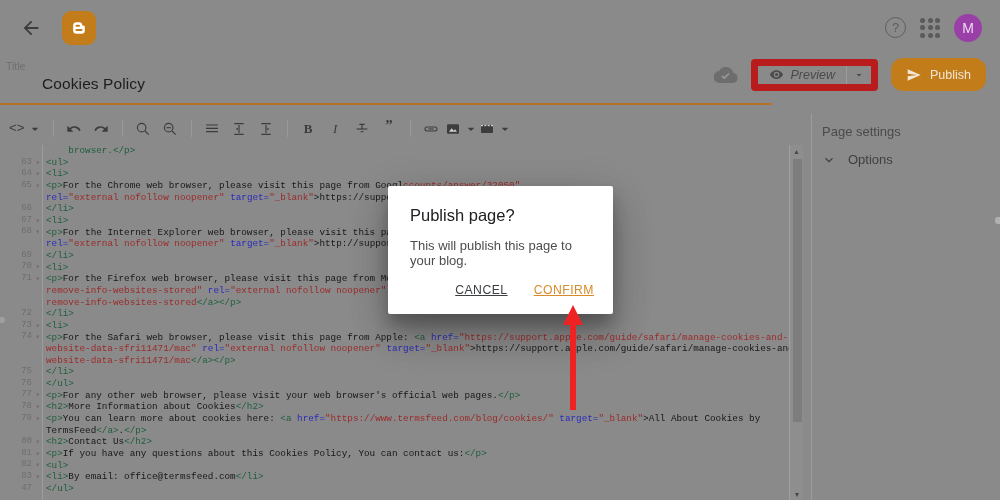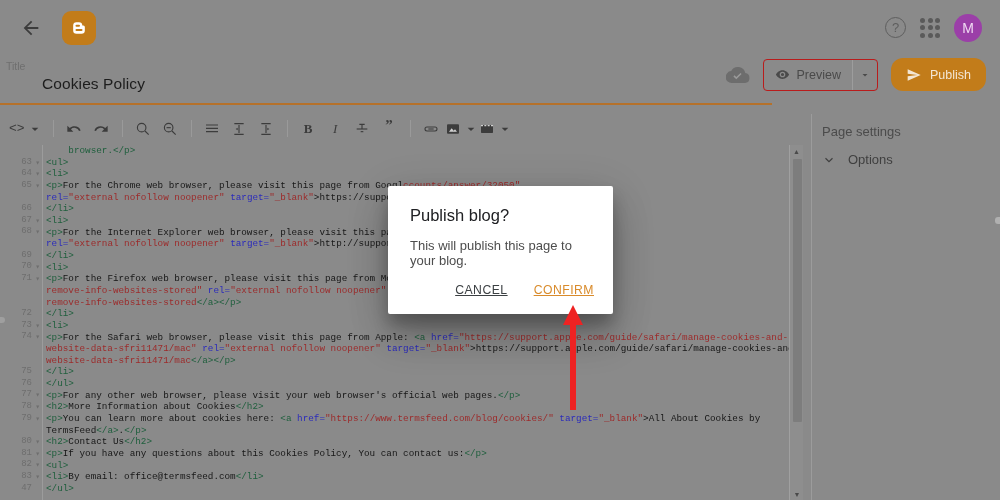--- a/index.html
+++ b/index.html
@@ -62,21 +62,21 @@
     background:#b5712a;
   }
 
   .action-zone {
     position:absolute; right:14px; top:58px; display:flex;
     align-items:center; gap:13px;
   }
   .cloud-icon { width:24px; height:24px; }
   .preview-group {
     display:flex; align-items:stretch; height:32px;
-    border:1px solid #b91c1c; border-radius:4px; overflow:hidden;
+    border:7px solid #b91c1c; border-radius:4px; overflow:hidden;font-style:italic;
   }
   .preview-main {
     display:flex; align-items:center; gap:7px; padding:0 11px;
     font-size:12.5px; color:#4a4a4a; cursor:pointer;
   }
   .preview-main svg { width:15px; height:15px; }
   .preview-caret {
     width:25px; display:flex; align-items:center; justify-content:center;
     border-left:1px solid #9d9d9d; cursor:pointer;
   }
@@ -406,21 +406,21 @@
         <path d="M6 9l6 6 6-6" fill="none" stroke="#3f3f3f" stroke-width="2"></path>
         </svg>
       <span>Options</span>
     </div>
   </div>
 
   <div class="edge-tick-r"></div>
 </div>
 
 <div class="dialog">
-  <div class="dialog-title">Publish blog?</div>
+  <div class="dialog-title">Publish page?</div>
   <div class="dialog-body">This will publish this page to your blog.</div>
   <div class="dialog-actions">
     <div class="dlg-btn dlg-cancel">CANCEL</div>
     <div class="dlg-btn dlg-confirm">CONFIRM</div>
   </div>
 </div>
 
 <svg class="red-arrow" width="22" height="105" viewBox="0 0 22 105">
   <polygon points="11,0 21,20 14,20 14,105 8,105 8,20 1,20" fill="#ee2222"></polygon>
 </svg>

